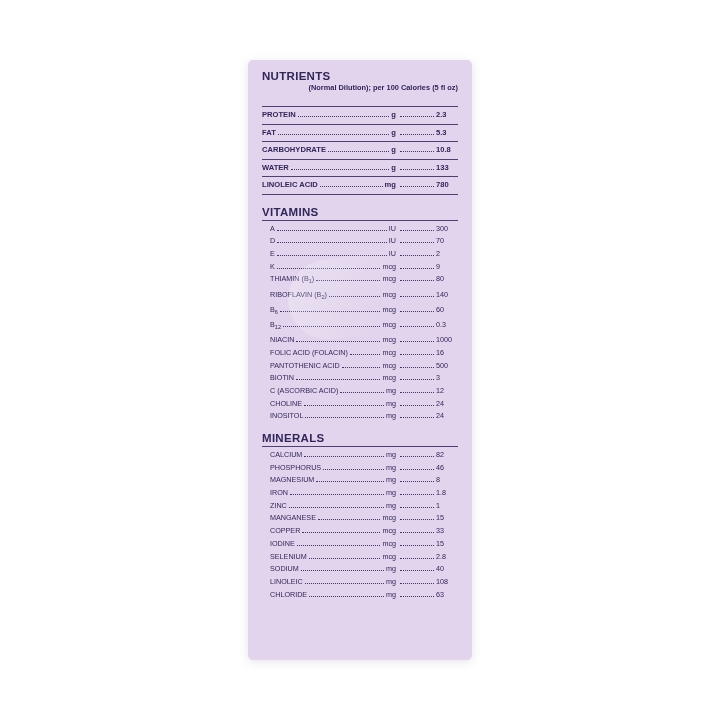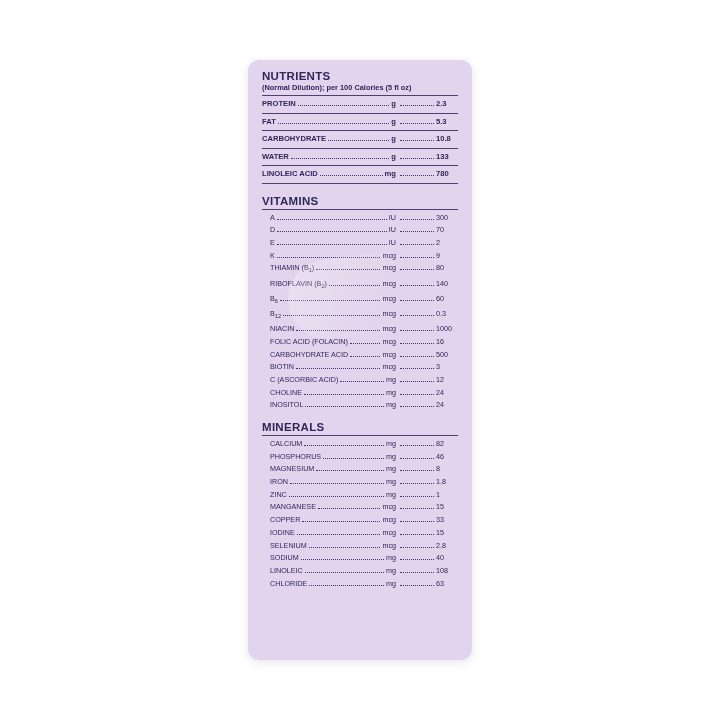--- a/index.html
+++ b/index.html
@@ -20,21 +20,21 @@
   }
 
   
   #label-panel {
     position: absolute;
     left: 248px;
     top: 60px;
     width: 224px;
     height: 600px;
     background: #e2d4ec;
-    border-radius: 11px;
+    border-radius: 5px;
     box-shadow: 0 2px 10px rgba(120, 100, 140, 0.18);
     color: #3b2f63;
     padding: 0;
     box-sizing: border-box;
   }
 
   
   #gloss {
     position: absolute;
     left: 40px;
@@ -55,21 +55,22 @@
     letter-spacing: 0.3px;
     color: #30265a;
     margin: 0;
     padding-top: 4px;
   }
 
   .section-sub {
     font-size: 7.4px;
     font-weight: bold;
     color: #30265a;
-    margin: 1px 0 3px 0;
+    margin: 1px 0 14px 0;
+    text-align: right;
   }
 
   .rule {
     height: 1px;
     background: #30265a;
     opacity: 0.85;
     margin: 2px 0 1px 0;
   }
 
   
@@ -237,21 +238,21 @@
             <span class="val">1000</span>
           </div>
           <div class="row indent">
             <span class="nm">FOLIC ACID (FOLACIN)</span>
             <span class="dots"></span>
             <span class="unit">mcg</span>
             <span class="dots2"></span>
             <span class="val">16</span>
           </div>
           <div class="row indent">
-            <span class="nm">CARBOHYDRATE ACID</span>
+            <span class="nm">PANTOTHENIC ACID</span>
             <span class="dots"></span>
             <span class="unit">mcg</span>
             <span class="dots2"></span>
             <span class="val">500</span>
           </div>
           <div class="row indent">
             <span class="nm">BIOTIN</span>
             <span class="dots"></span>
             <span class="unit">mcg</span>
             <span class="dots2"></span>

